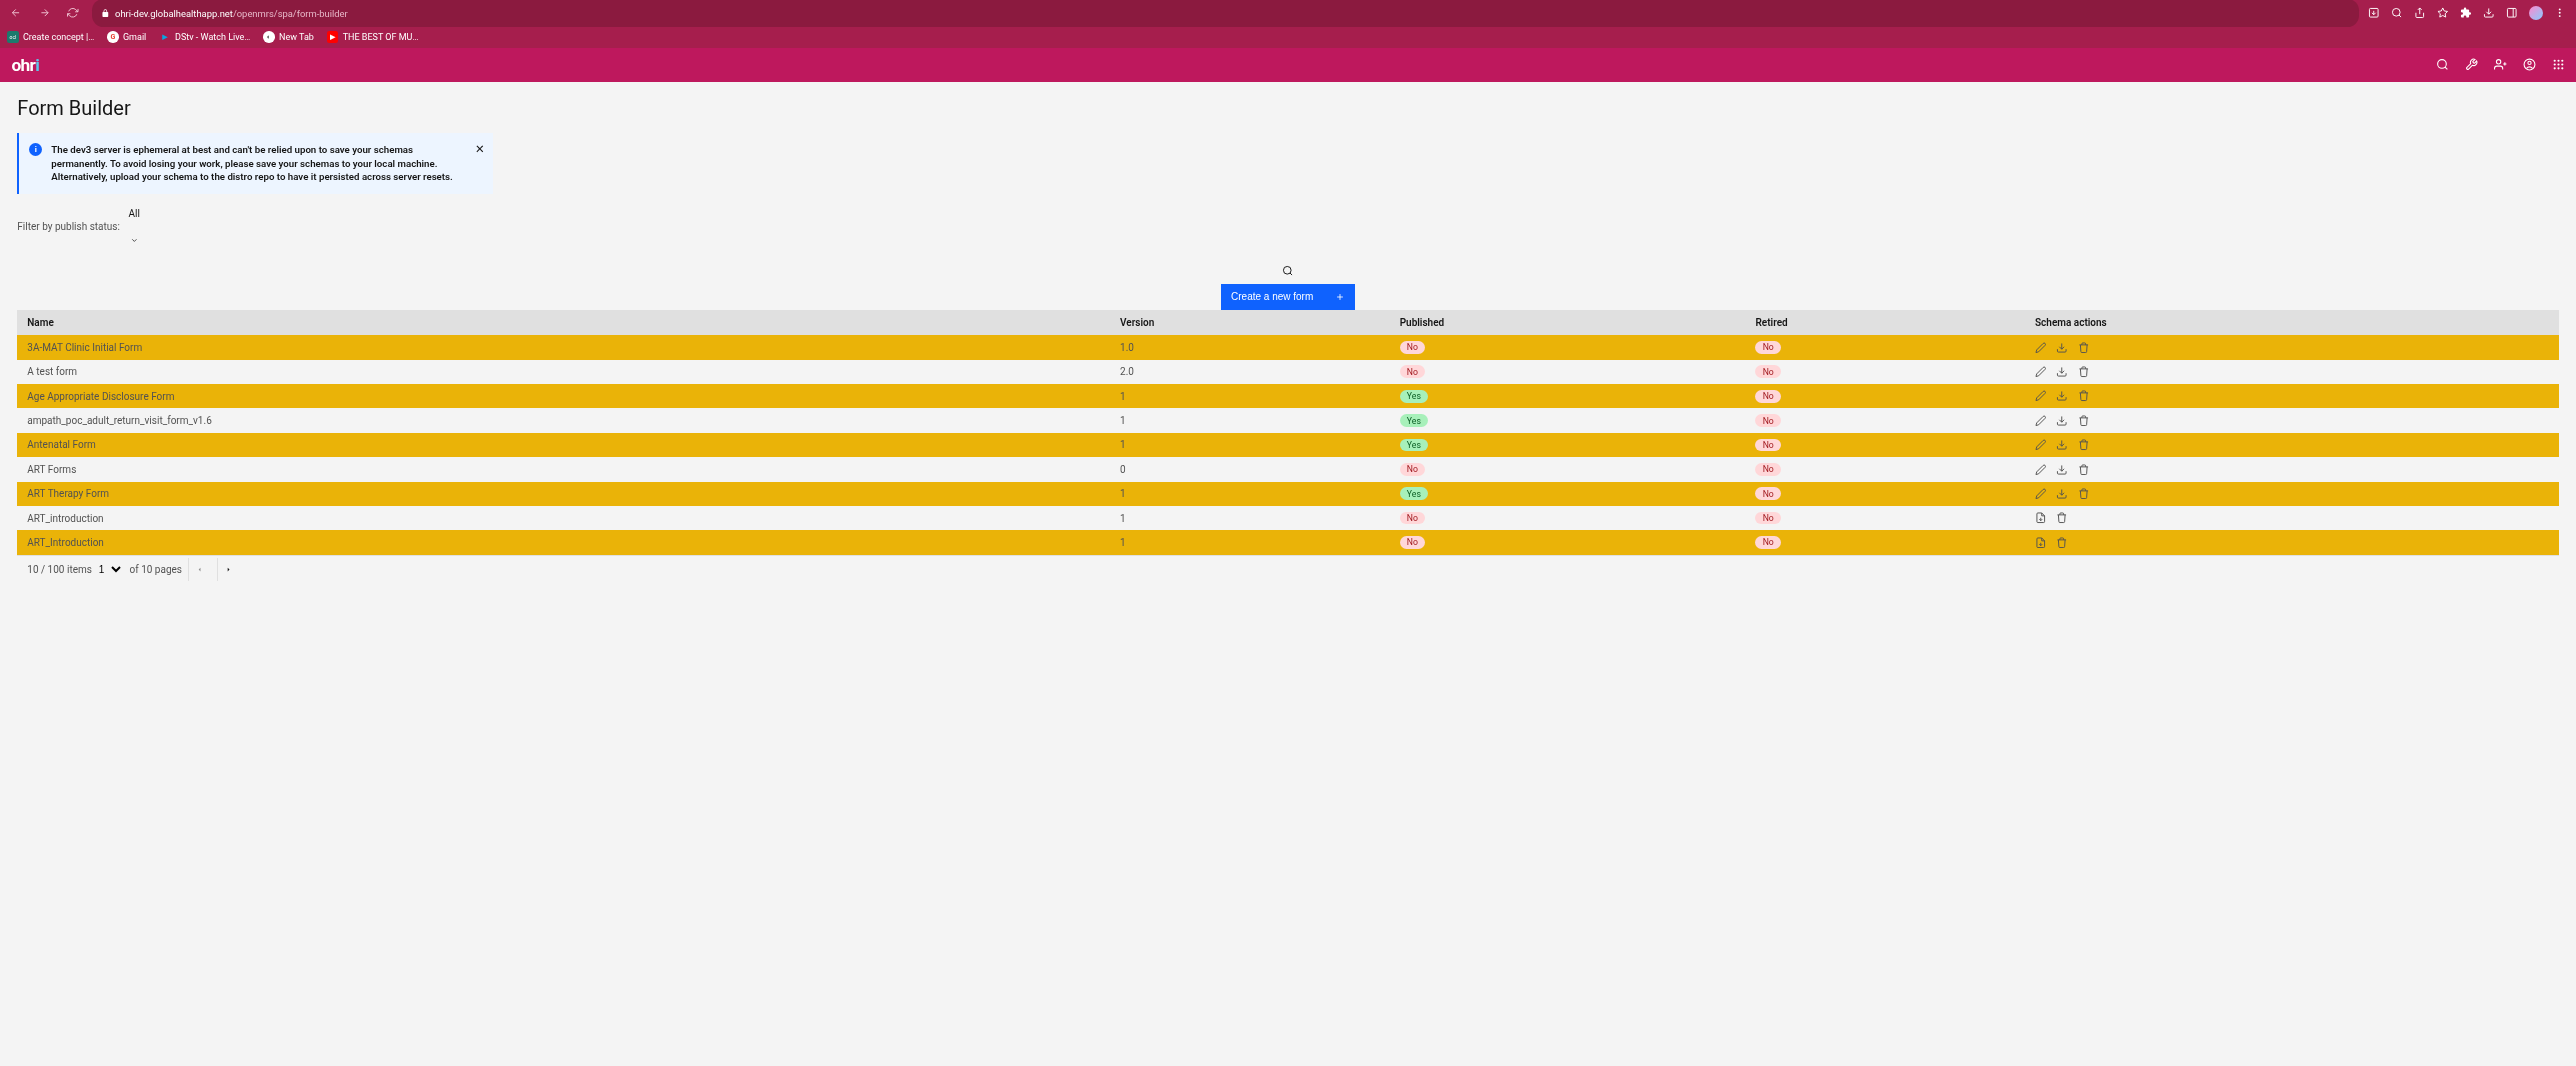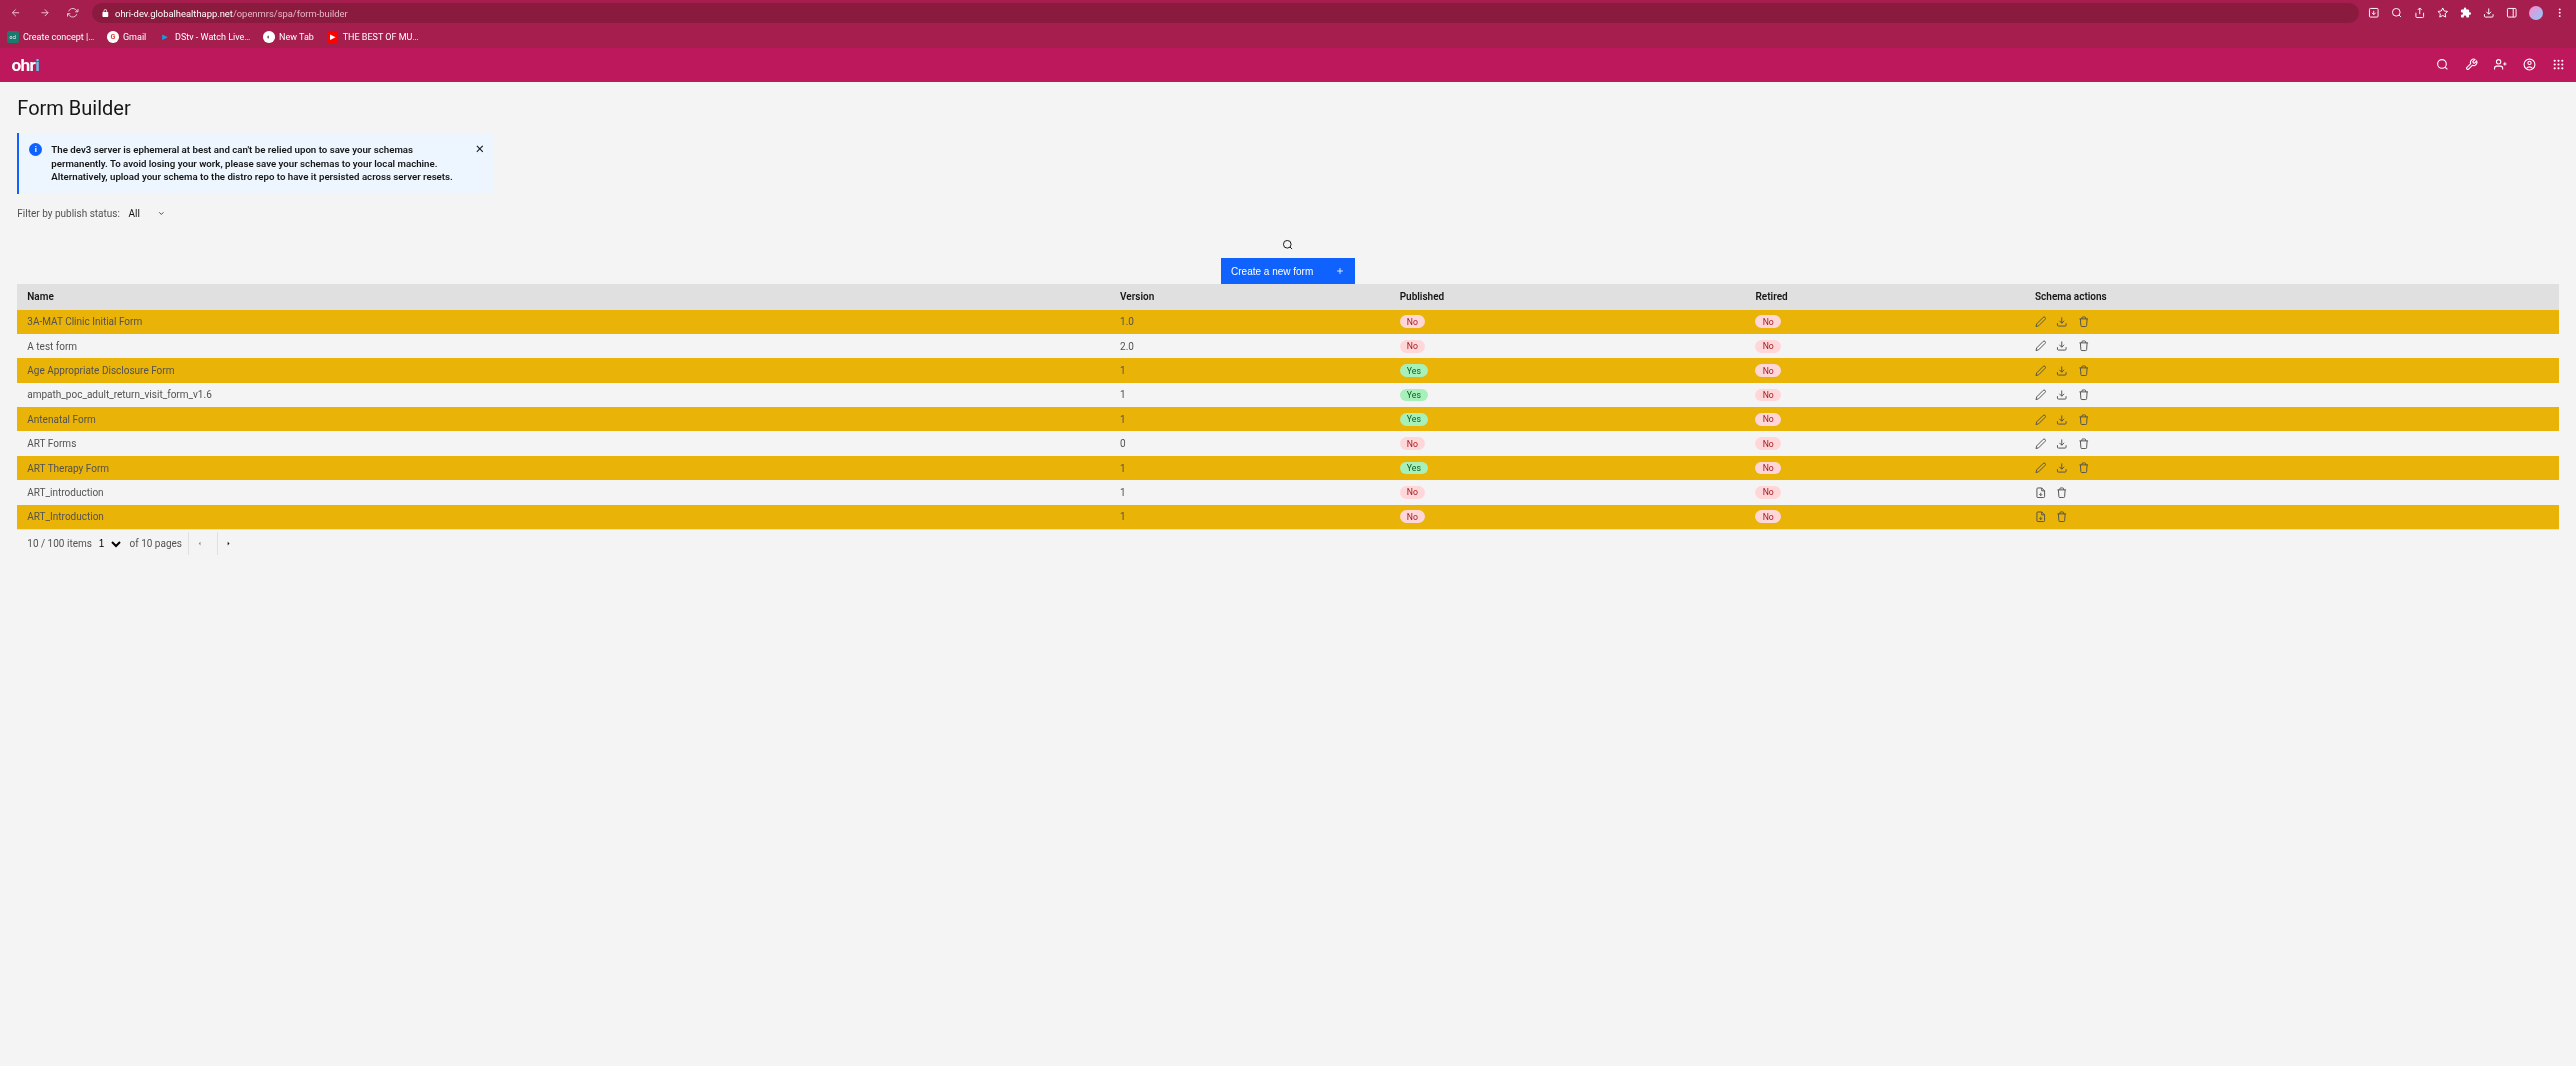--- a/index.html
+++ b/index.html
@@ -1,21 +1,21 @@
 <!DOCTYPE html>
 <html style="font-size:11.5px"><head>
 <meta charset="utf-8">
 <style>
   * { box-sizing: border-box; margin: 0; padding: 0; }
   body { font-family: -apple-system, BlinkMacSystemFont, "Segoe UI", Roboto, Arial, sans-serif; background: #f4f4f4; font-size: 10px; color: #161616; }
 
   
   .chrome-top { background: #a61e4d; height: 26px; display: flex; align-items: center; padding: 0 5.8px; gap: 8.7px; }
   .nav-btn { width: 20px; height: 20px; display:flex; align-items:center; justify-content:center; color: #f0c3d3; cursor:pointer; }
-  .url-bar { flex:1; background: #8b1a3f; border-radius: 11.5px; height: 20px; display:flex; align-items:center; padding: 0 8.7px; color: #fff; gap:5.8px; }
+  .url-bar { flex:1; background: #8b1a3f; border-radius: 11.5px; height: 28px; display:flex; align-items:center; padding: 0 8.7px; color: #fff; gap:5.8px; }
   .url-bar .lock { color:#fff; }
   .url-text { color:#fff; font-size:9.4px; }
   .url-text .domain { color:#fff; }
   .url-text .path { color:#e8b8c9; }
   .chrome-right { display:flex; align-items:center; gap:10px; color:#fff; padding-right:4.3px; }
   .chrome-right .ic { width:13px; height:13px; display:flex; align-items:center; justify-content:center; }
 
   
   .bookmarks { background:#a61e4d; height:21.7px; display:flex; align-items:center; padding:0 7.2px; gap:13px; }
   .bookmark { display:flex; align-items:center; gap:4.3px; color:#fff; font-size:9px; cursor:pointer; }
@@ -34,21 +34,21 @@
 
   
   .notification { background:#edf5ff; border-left:2.2px solid #0f62fe; padding:10px 29px 10px 32px; position:relative; width:476px; margin-bottom:14.4px; }
   .notification .info-ic { position:absolute; left:10px; top:10px; width:13px; height:13px; background:#0f62fe; border-radius:50%; color:#fff; display:flex; align-items:center; justify-content:center; font-size:8px; font-weight:bold; }
   .notification .close { position:absolute; right:8.7px; top:8.7px; cursor:pointer; font-size:11.5px; color:#161616; }
   .notification .msg { font-size:9.7px; font-weight:600; line-height:1.4; color:#161616; }
 
   
   .filter-row { display:flex; align-items:center; gap:8.7px; margin-bottom:13px; }
   .filter-label { font-size:10px; color:#525252; }
-  .filter-dropdown { display:flex; align-items:center; gap:17px; cursor:pointer; font-size:10px; }
+  .filter-dropdown { display:flex; align-items:center; gap:17px; cursor:pointer; font-size:10px;flex-direction:column; }
 
   
   .table-toolbar { display:flex; justify-content:flex-end; align-items:center; gap:0;flex-direction:column; }
   .toolbar-search { width:26px; height:26px; display:flex; align-items:center; justify-content:center; cursor:pointer; }
   .create-btn { background:#0f62fe; color:#fff; height:26px; padding:0 10px; display:flex; align-items:center; gap:21.7px; font-size:10px; cursor:pointer; border:none; }
 
   
   table.data-table { width:100%; border-collapse:collapse; background:#eab308; }
   .data-table thead th { background:#e0e0e0; text-align:left; padding:7.2px 10px; font-weight:600; font-size:10px; }
   .data-table tbody tr:nth-child(even) { background:#f4f4f4; }

